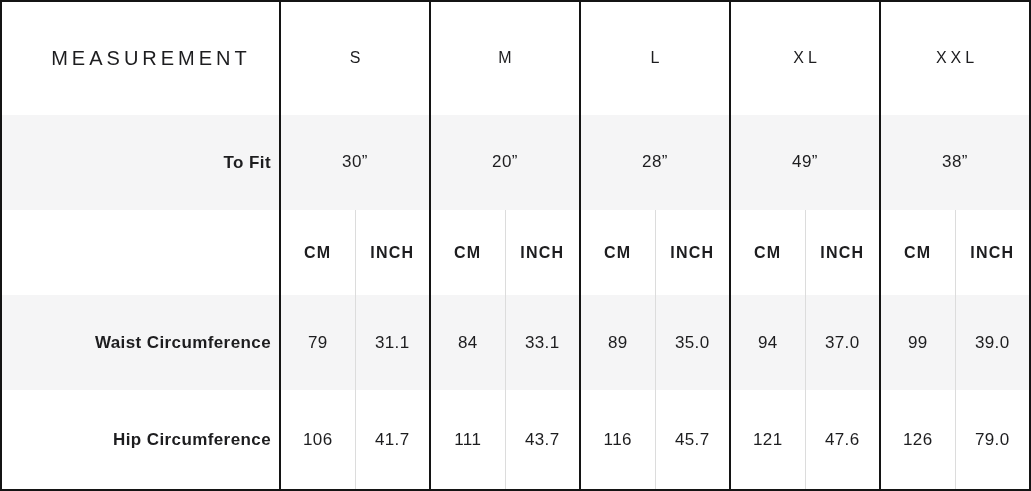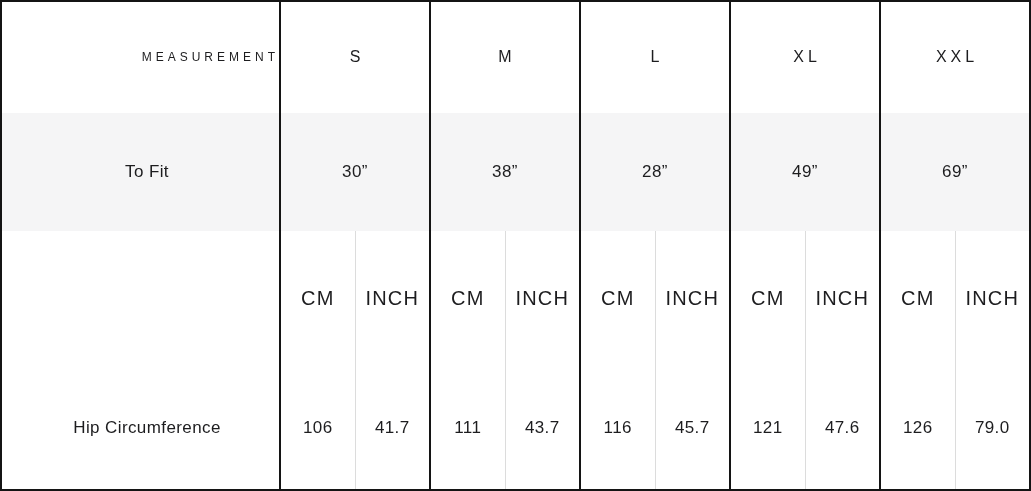--- a/index.html
+++ b/index.html
@@ -24,43 +24,45 @@
   }
   col.label-col { width: 279px; }
   td {
     padding: 0;
     text-align: center;
     vertical-align: middle;
     font-size: 17px;
     letter-spacing: 0.4px;
   }
   td.label-cell {
-    text-align: center;
+    text-align: right;
     padding-left: 21px;
     padding-right: 8px;
     white-space: pre-line;
     line-height: 1.15;
+    font-weight: bold;
   }
   tr.stripe { background: #f5f5f6; }
   .size-start { border-left: 2px solid #141414; }
   .inch-div  { border-left: 1px solid #dcdcdc; margin-left: 41px; }
   td.size-head {
     font-size: 16px;
     letter-spacing: 4px;
     text-indent: 4px; 
   }
   td.measurement-head {
-    text-align: right;
+    text-align: center;
     padding-left: 21px;
-    font-size: 12px;
+    font-size: 20px;
     letter-spacing: 4px;
   }
   td.unit-head {
-    font-size: 20px;
+    font-size: 16px;
     letter-spacing: 1.2px;
+    font-weight: bold;
   }
 </style>
 </head>
 <body>
 
 <div class="chart-wrap">
   <table class="size-chart">
     <colgroup>
       <col class="label-col">
       <col>
@@ -81,40 +83,53 @@
       <td colspan="2" class="size-head size-start">S</td>
       <td colspan="2" class="size-head size-start">M</td>
       <td colspan="2" class="size-head size-start">L</td>
       <td colspan="2" class="size-head size-start">XL</td>
       <td colspan="2" class="size-head size-start">XXL</td>
     </tr>
 
     <tr class="stripe">
       <td class="label-cell">To Fit</td>
       <td colspan="2" class="size-start">30”</td>
-      <td colspan="2" class="size-start">38”</td>
+      <td colspan="2" class="size-start">20”</td>
       <td colspan="2" class="size-start">28”</td>
       <td colspan="2" class="size-start">49”</td>
-      <td colspan="2" class="size-start">69”</td>
+      <td colspan="2" class="size-start">38”</td>
     </tr>
 
     <tr>
       <td></td>
       <td class="unit-head size-start">CM</td>
       <td class="unit-head inch-div">INCH</td>
       <td class="unit-head size-start">CM</td>
       <td class="unit-head inch-div">INCH</td>
       <td class="unit-head size-start">CM</td>
       <td class="unit-head inch-div">INCH</td>
       <td class="unit-head size-start">CM</td>
       <td class="unit-head inch-div">INCH</td>
       <td class="unit-head size-start">CM</td>
       <td class="unit-head inch-div">INCH</td>
     </tr>
 
+    <tr class="stripe">
+      <td class="label-cell">Waist Circumference</td>
+      <td class="size-start">79</td>
+      <td class="inch-div">31.1</td>
+      <td class="size-start">84</td>
+      <td class="inch-div">33.1</td>
+      <td class="size-start">89</td>
+      <td class="inch-div">35.0</td>
+      <td class="size-start">94</td>
+      <td class="inch-div">37.0</td>
+      <td class="size-start">99</td>
+      <td class="inch-div">39.0</td>
+    </tr>
 
     <tr>
       <td class="label-cell">Hip Circumference</td>
       <td class="size-start">106</td>
       <td class="inch-div">41.7</td>
       <td class="size-start">111</td>
       <td class="inch-div">43.7</td>
       <td class="size-start">116</td>
       <td class="inch-div">45.7</td>
       <td class="size-start">121</td>

